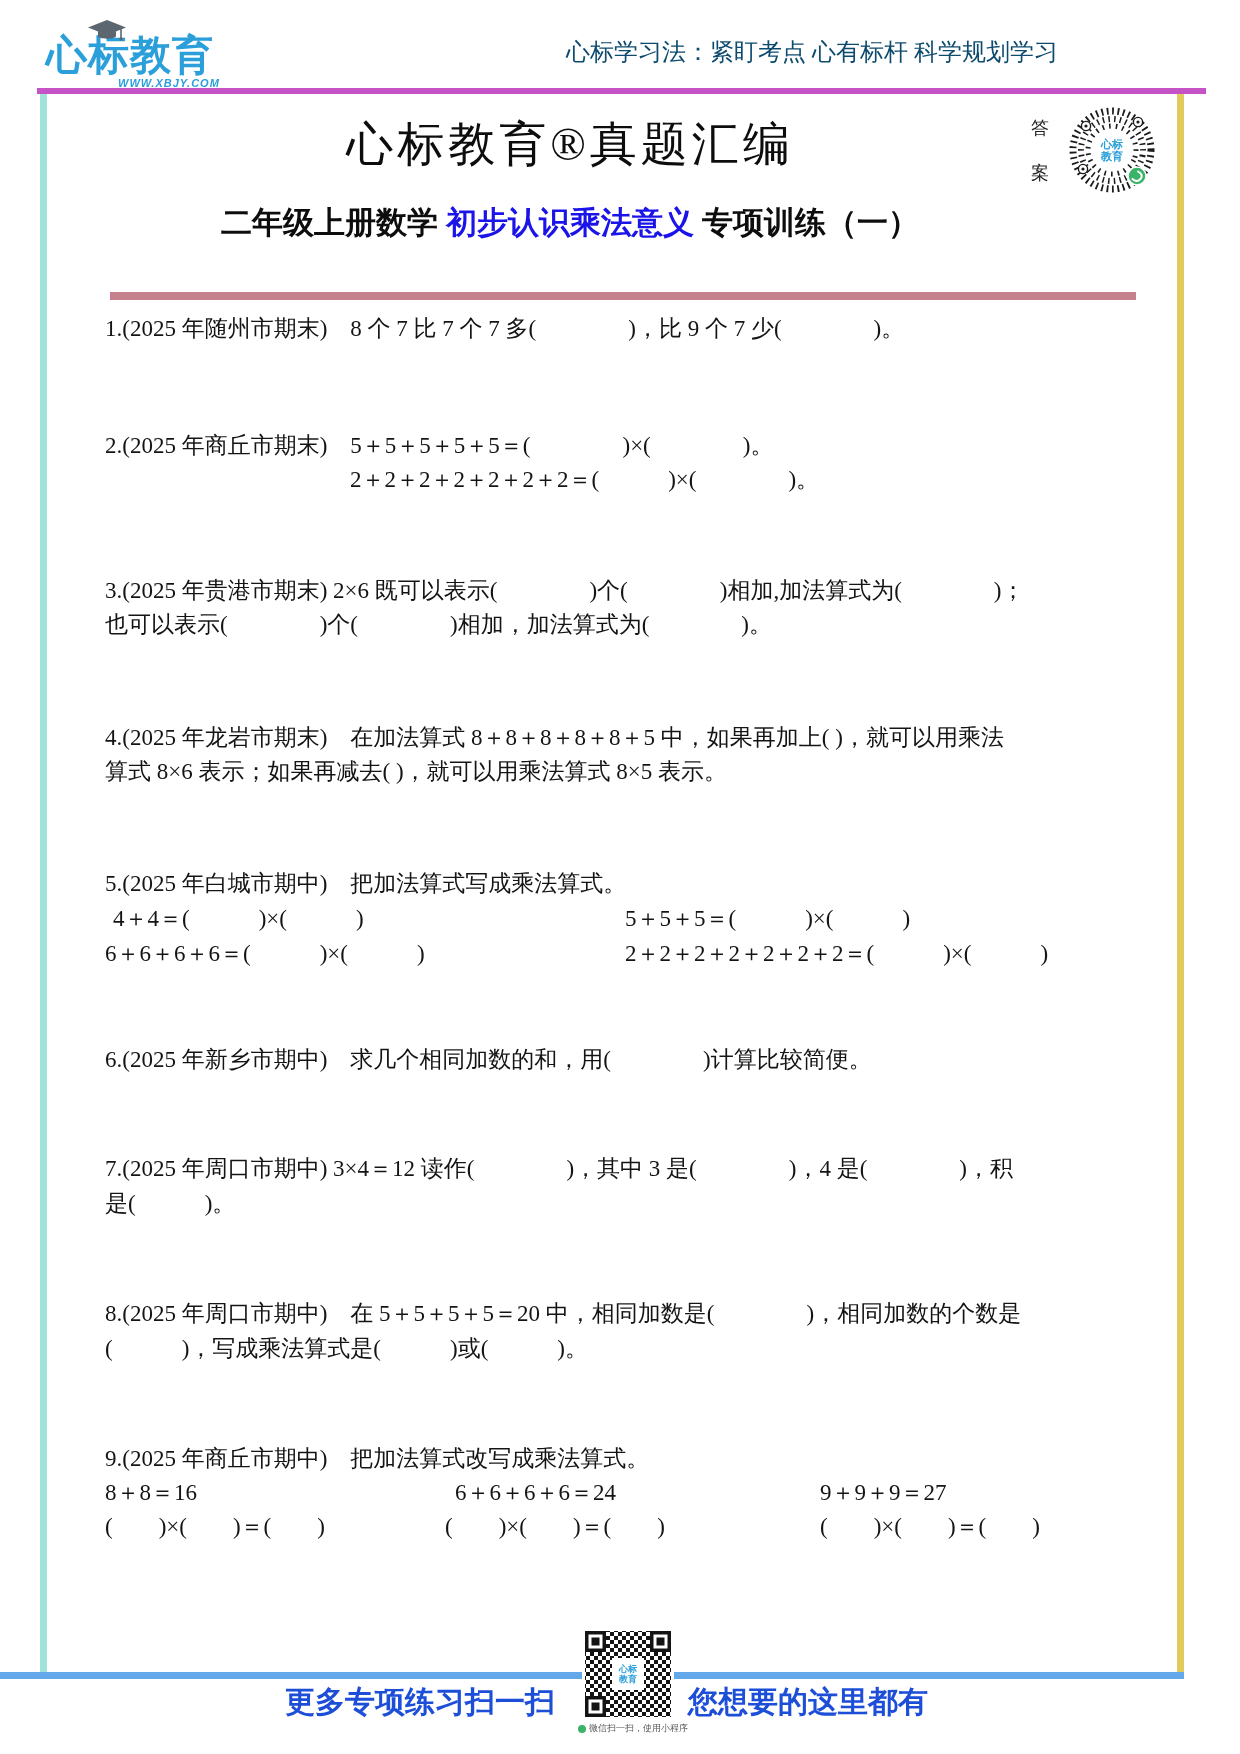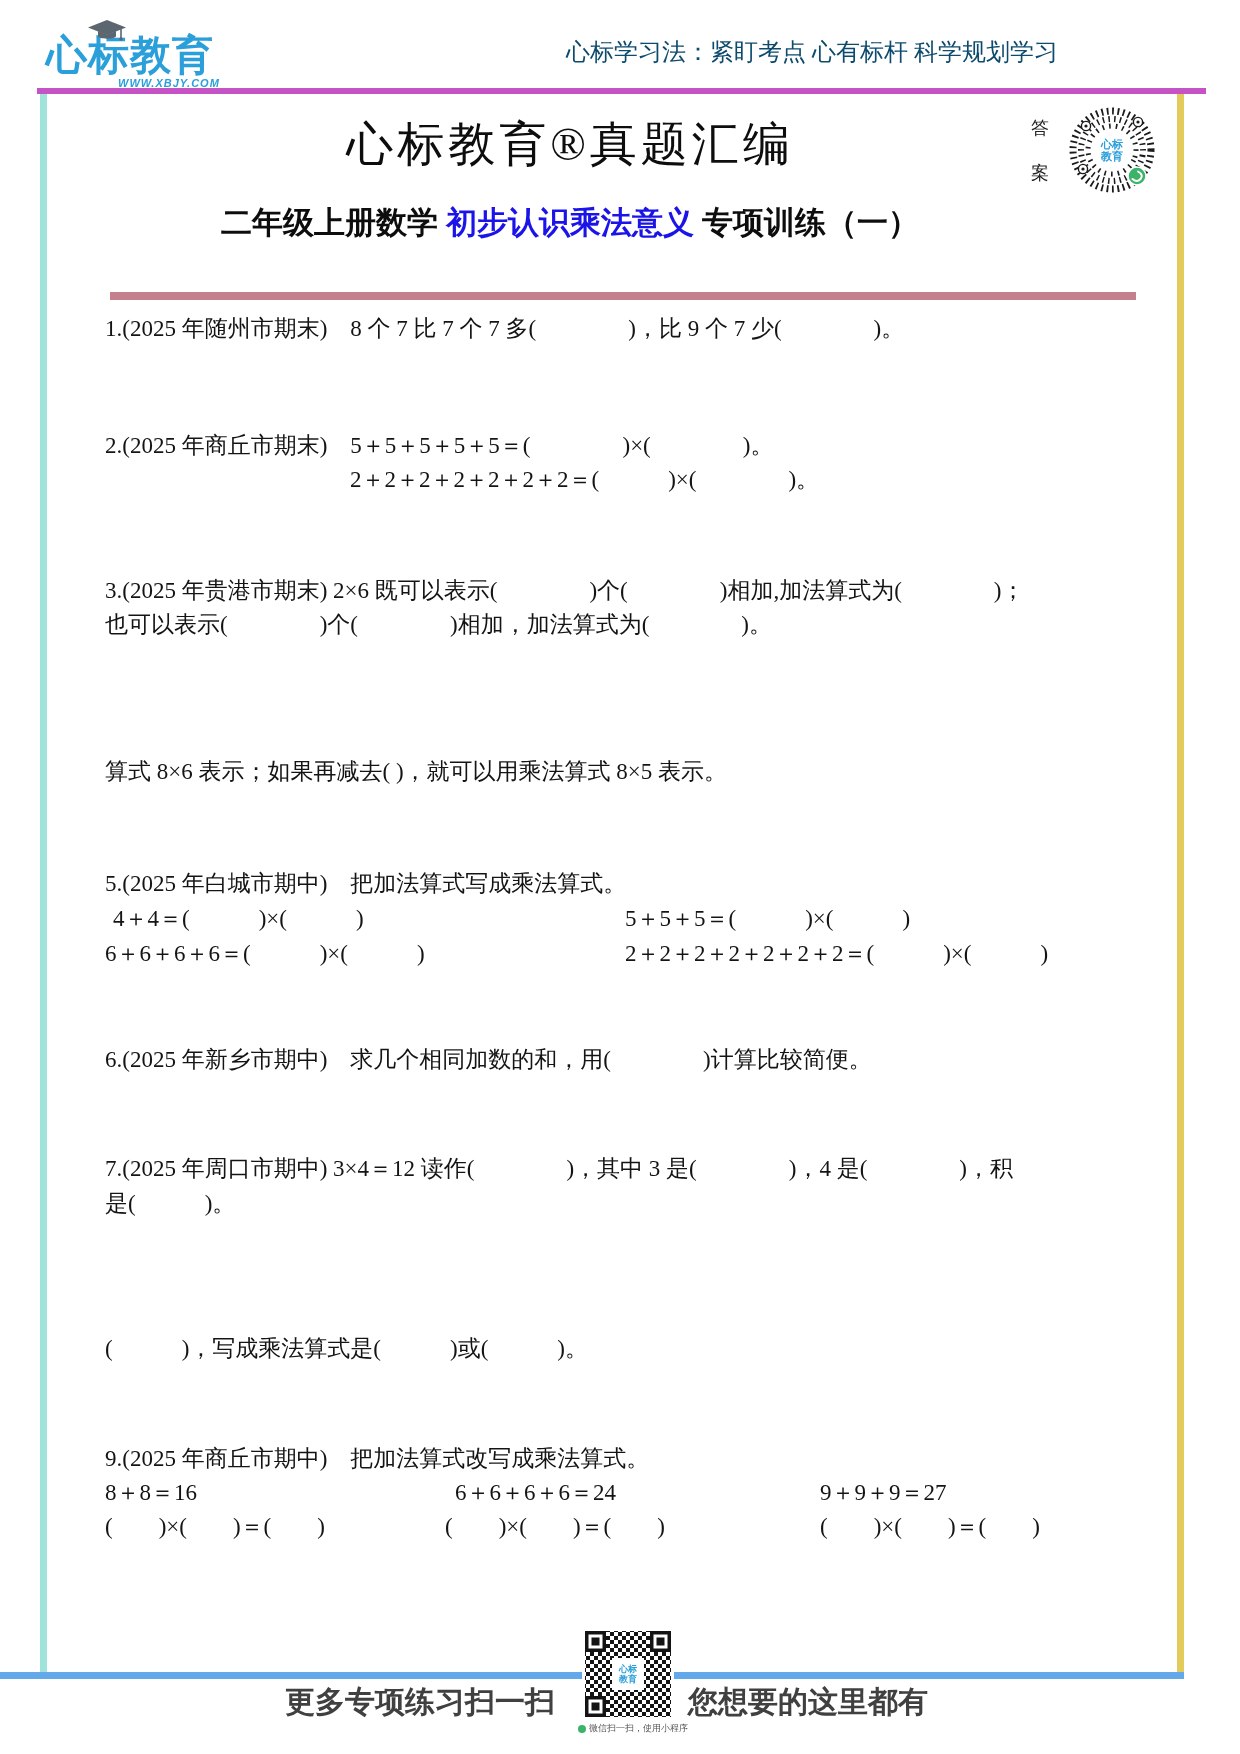--- a/index.html
+++ b/index.html
@@ -55,21 +55,21 @@
   .rule-pink { position:absolute; left:110px; top:292px; width:1026px; height:8px; background:#c5808e; }
 
   
   .pline { position:absolute; font-size:23px; line-height:32px; white-space:pre; color:#141414; }
 
   
   .rule-blue { position:absolute; left:0px; top:1672px; width:1184px; height:7px; background:#63a9e9; }
   .footer-text {
     position:absolute; top:1682px;
     font-family:"Liberation Sans","DejaVu Sans",sans-serif;
-    font-weight:bold; font-size:30px; color:#404040; white-space:pre;
+    font-weight:bold; font-size:30px; color:#1d4ed8; white-space:pre;
   }
   .footer-qr { position:absolute; left:582px; top:1628px; width:92px; height:92px; background:#fff; }
   .footer-qr-center {
     position:absolute; left:614px; top:1660px; width:28px; height:28px; background:#fff;
     display:flex; flex-direction:column; align-items:center; justify-content:center;
     font-family:"Liberation Sans","DejaVu Sans",sans-serif;
     font-size:9px; font-weight:bold; color:#2b9fda; line-height:10px;
   }
   .footer-qr-caption {
     position:absolute; left:578px; top:1722px; width:110px;
@@ -134,33 +134,35 @@
   <div class="rule-pink"></div>
 
   <div class="pline" style="left:105px; top:313px;">1.(2025 年随州市期末)　8 个 7 比 7 个 7 多(　　　　)，比 9 个 7 少(　　　　)。</div>
 
   <div class="pline" style="left:105px; top:430px;">2.(2025 年商丘市期末)　5＋5＋5＋5＋5＝(　　　　)×(　　　　)。</div>
   <div class="pline" style="left:350px; top:464px;">2＋2＋2＋2＋2＋2＋2＝(　　　)×(　　　　)。</div>
 
   <div class="pline" style="left:105px; top:575px;">3.(2025 年贵港市期末) 2×6 既可以表示(　　　　)个(　　　　)相加,加法算式为(　　　　)；</div>
   <div class="pline" style="left:105px; top:609px;">也可以表示(　　　　)个(　　　　)相加，加法算式为(　　　　)。</div>
 
+  <div class="pline" style="left:105px; top:722px;">4.(2025 年龙岩市期末)　在加法算式 8＋8＋8＋8＋8＋5 中，如果再加上( )，就可以用乘法</div>
   <div class="pline" style="left:105px; top:756px;">算式 8×6 表示；如果再减去( )，就可以用乘法算式 8×5 表示。</div>
 
   <div class="pline" style="left:105px; top:868px;">5.(2025 年白城市期中)　把加法算式写成乘法算式。</div>
   <div class="pline" style="left:113px; top:903px;">4＋4＝(　　　)×(　　　)</div>
   <div class="pline" style="left:625px; top:903px;">5＋5＋5＝(　　　)×(　　　)</div>
   <div class="pline" style="left:105px; top:938px;">6＋6＋6＋6＝(　　　)×(　　　)</div>
   <div class="pline" style="left:625px; top:938px;">2＋2＋2＋2＋2＋2＋2＝(　　　)×(　　　)</div>
 
   <div class="pline" style="left:105px; top:1044px;">6.(2025 年新乡市期中)　求几个相同加数的和，用(　　　　)计算比较简便。</div>
 
   <div class="pline" style="left:105px; top:1153px;">7.(2025 年周口市期中) 3×4＝12 读作(　　　　)，其中 3 是(　　　　)，4 是(　　　　)，积</div>
   <div class="pline" style="left:105px; top:1188px;">是(　　　)。</div>
 
+  <div class="pline" style="left:105px; top:1298px;">8.(2025 年周口市期中)　在 5＋5＋5＋5＝20 中，相同加数是(　　　　)，相同加数的个数是</div>
   <div class="pline" style="left:105px; top:1333px;">(　　　)，写成乘法算式是(　　　)或(　　　)。</div>
 
   <div class="pline" style="left:105px; top:1443px;">9.(2025 年商丘市期中)　把加法算式改写成乘法算式。</div>
   <div class="pline" style="left:105px; top:1477px;">8＋8＝16</div>
   <div class="pline" style="left:455px; top:1477px;">6＋6＋6＋6＝24</div>
   <div class="pline" style="left:820px; top:1477px;">9＋9＋9＝27</div>
   <div class="pline" style="left:105px; top:1511px;">(　　)×(　　)＝(　　)</div>
   <div class="pline" style="left:445px; top:1511px;">(　　)×(　　)＝(　　)</div>
   <div class="pline" style="left:820px; top:1511px;">(　　)×(　　)＝(　　)</div>
 

